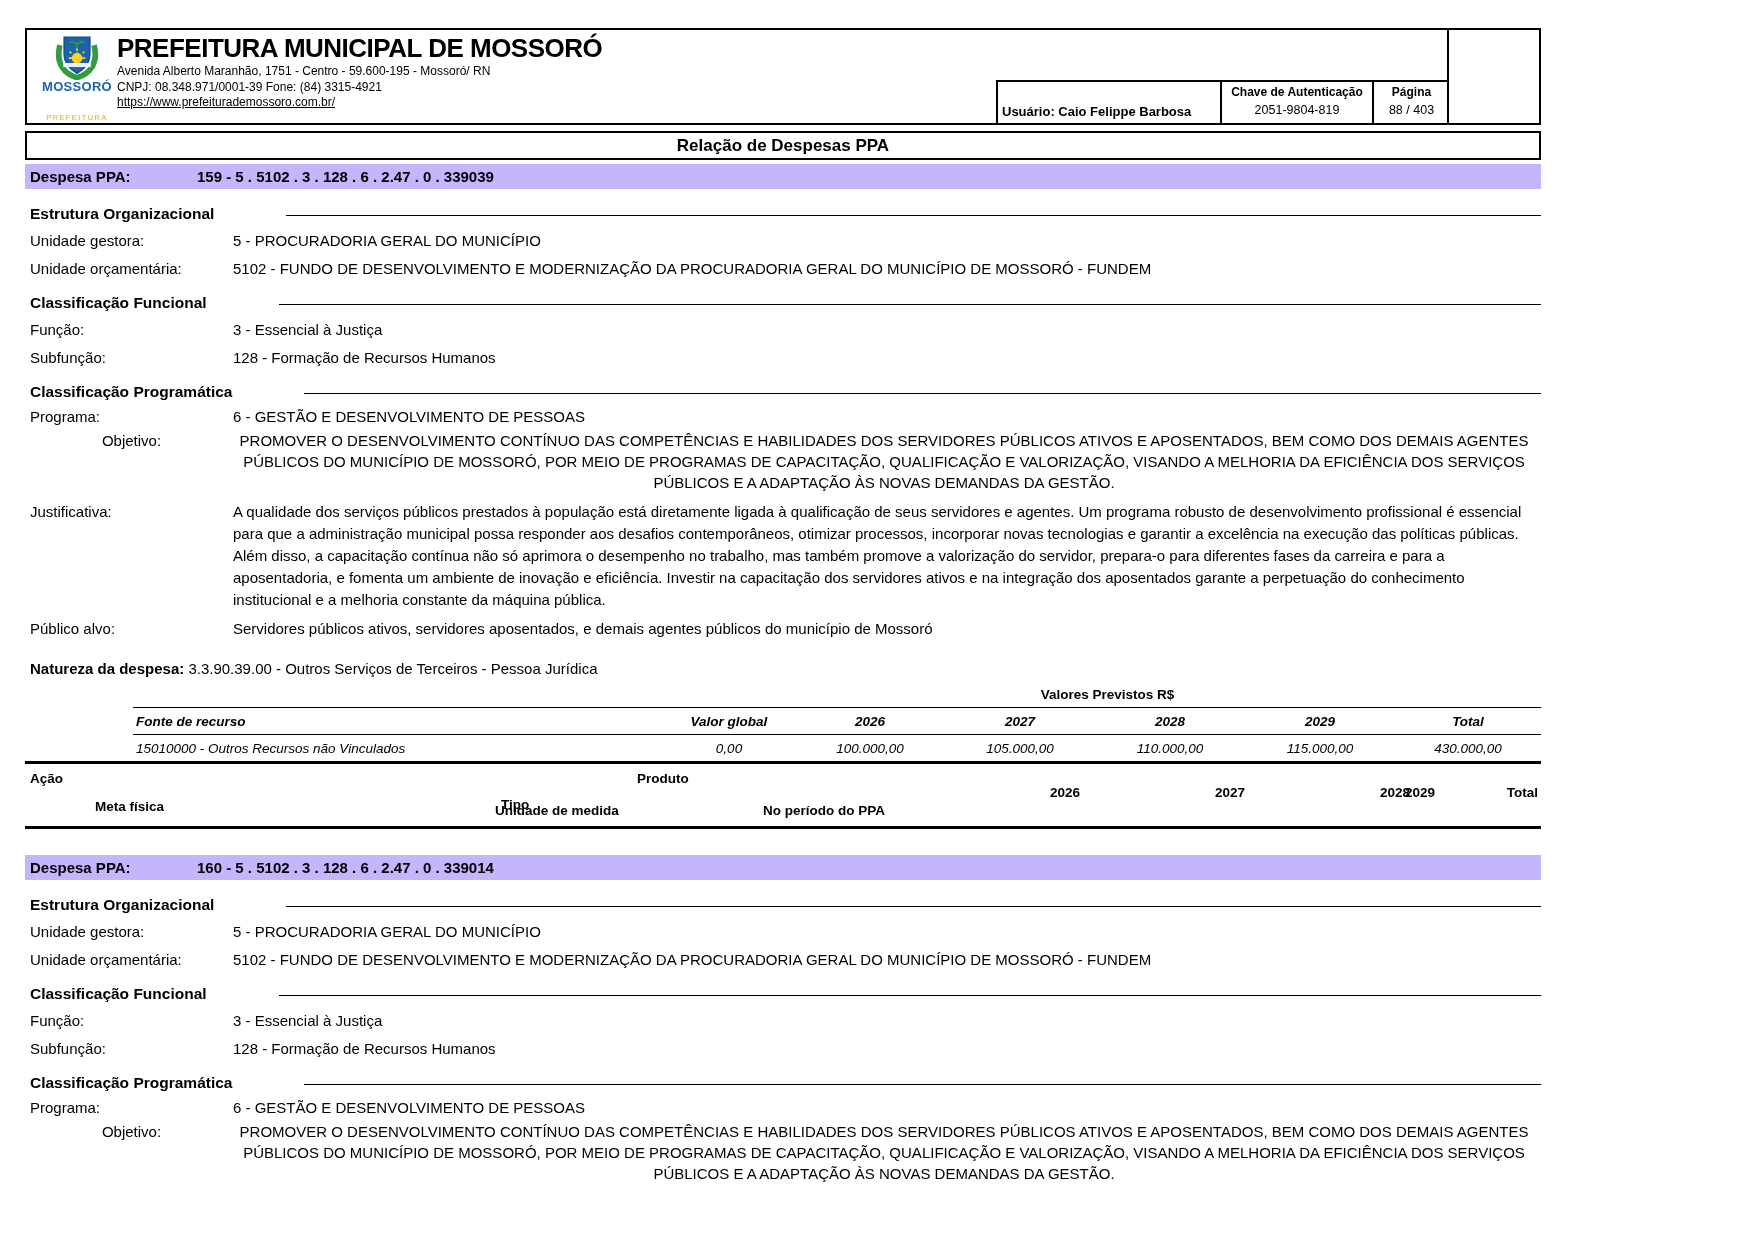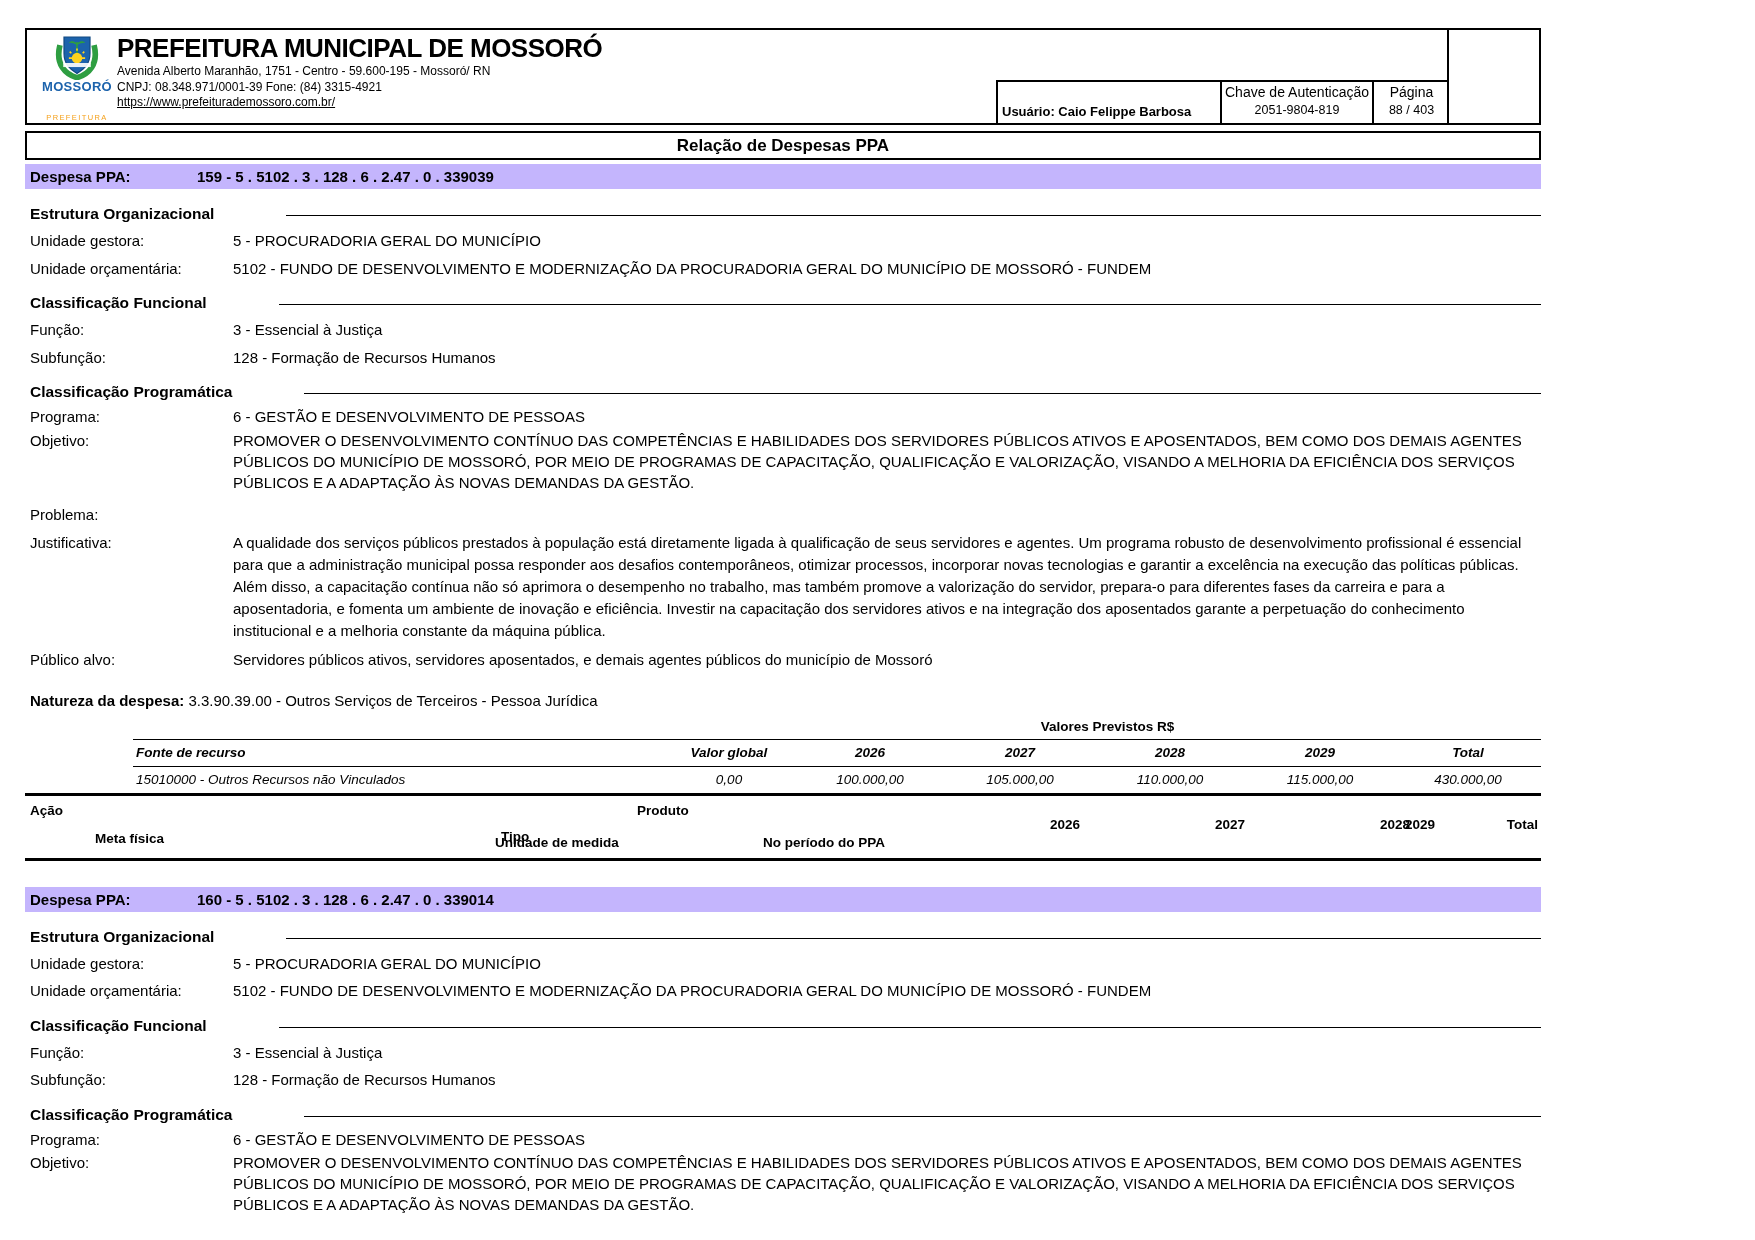--- a/index.html
+++ b/index.html
@@ -20,40 +20,40 @@
   .org-name  { font-size:26px; font-weight:bold; letter-spacing:-.5px; line-height:31px; }
   .org-line  { font-size:12px; line-height:15.5px; }
   .org-link  { color:#000; text-decoration:underline; cursor:pointer; }
   .header-vline { position:absolute; top:0; bottom:0; left:1420px; width:0; border-left:2px solid #000; }
   .info-box { position:absolute; left:969px; bottom:0; width:453px; height:43px;
               border-top:2px solid #000; border-left:2px solid #000; box-sizing:border-box; display:flex; }
   .info-user { width:222px; display:flex; align-items:flex-end; padding:0 0 4px 4px;
                font-weight:bold; font-size:13px; box-sizing:border-box; }
   .info-auth { width:152px; border-left:2px solid #000; text-align:center; box-sizing:border-box; padding-top:1px; }
   .info-page { flex:1; border-left:2px solid #000; text-align:center; box-sizing:border-box; padding-top:1px; }
-  .info-head { font-weight:normal; font-size:14px; line-height:19px; }
+  .info-head { font-weight:bold; font-size:12px; line-height:19px; }
   .info-val  { font-size:12.5px; line-height:17px; }
 
   
   .title-bar { margin-top:6px; border:2px solid #000; height:29px; box-sizing:border-box;
                display:flex; align-items:center; justify-content:center;
                font-weight:bold; font-size:17px; }
 
   
   .despesa-row { margin-top:4px; background:#c4b5fd; height:25px; display:flex; align-items:center;
                  font-weight:bold; font-size:15px; }
   .despesa-row .dlabel { width:172px; padding-left:5px; box-sizing:border-box; }
 
   
   .sec-heading { margin-top:16px; display:flex; align-items:center; font-weight:bold; font-size:15.5px; padding-left:5px;gap:44px; }
   .sec-heading .rule { flex:1; border-top:1.5px solid #000; margin-left:28px; margin-top:3px; }
   .frow { display:grid; grid-template-columns:203px 1fr; font-size:15px; line-height:19.5px;
           margin-top:8px; padding-left:5px; }
   .frow .fvalue { padding-right:6px; }
-  .frow.multi { line-height:21px; }
+  .frow.multi { line-height:21px;text-align:center; }
   .frow.just  { line-height:22px; }
 
   .natureza-row { margin-top:22px; padding-left:5px; font-size:15px; }
   .natureza-row .nlabel { font-weight:bold; }
 
   
   .valores-title { margin-top:10px; margin-left:930px; width:305px; text-align:center;
                    font-weight:bold; font-size:13.5px; }
   .fonte-table { margin-left:108px; margin-top:5px; width:1408px; border-collapse:collapse;
                  font-size:13.5px; table-layout:fixed;font-style:italic; }
@@ -160,24 +160,20 @@
     <span>Classificação Programática</span>
     <span class="rule"></span>
   </div>
   <div class="frow" style="margin-top:6px">
     <span class="flabel">Programa:</span>
     <span class="fvalue">6 - GESTÃO E DESENVOLVIMENTO DE PESSOAS</span>
   </div>
   <div class="frow multi" style="margin-top:3px">
     <span class="flabel">Objetivo:</span>
     <span class="fvalue">PROMOVER O DESENVOLVIMENTO CONTÍNUO DAS COMPETÊNCIAS E HABILIDADES DOS SERVIDORES PÚBLICOS ATIVOS E APOSENTADOS, BEM COMO DOS DEMAIS AGENTES PÚBLICOS DO MUNICÍPIO DE MOSSORÓ, POR MEIO DE PROGRAMAS DE CAPACITAÇÃO, QUALIFICAÇÃO E VALORIZAÇÃO, VISANDO A MELHORIA DA EFICIÊNCIA DOS SERVIÇOS PÚBLICOS E A ADAPTAÇÃO ÀS NOVAS DEMANDAS DA GESTÃO.</span>
-  </div>
-  <div class="frow" style="margin-top:12px">
-    <span class="flabel">Problema:</span>
-    <span class="fvalue"></span>
   </div>
   <div class="frow just">
     <span class="flabel">Justificativa:</span>
     <span class="fvalue">A qualidade dos serviços públicos prestados à população está diretamente ligada à qualificação de seus servidores e agentes. Um programa robusto de desenvolvimento profissional é essencial para que a administração municipal possa responder aos desafios contemporâneos, otimizar processos, incorporar novas tecnologias e garantir a excelência na execução das políticas públicas. Além disso, a capacitação contínua não só aprimora o desempenho no trabalho, mas também promove a valorização do servidor, prepara-o para diferentes fases da carreira e para a aposentadoria, e fomenta um ambiente de inovação e eficiência. Investir na capacitação dos servidores ativos e na integração dos aposentados garante a perpetuação do conhecimento institucional e a melhoria constante da máquina pública.</span>
   </div>
   <div class="frow">
     <span class="flabel">Público alvo:</span>
     <span class="fvalue">Servidores públicos ativos, servidores aposentados, e demais agentes públicos do município de Mossoró</span>
   </div>
 

